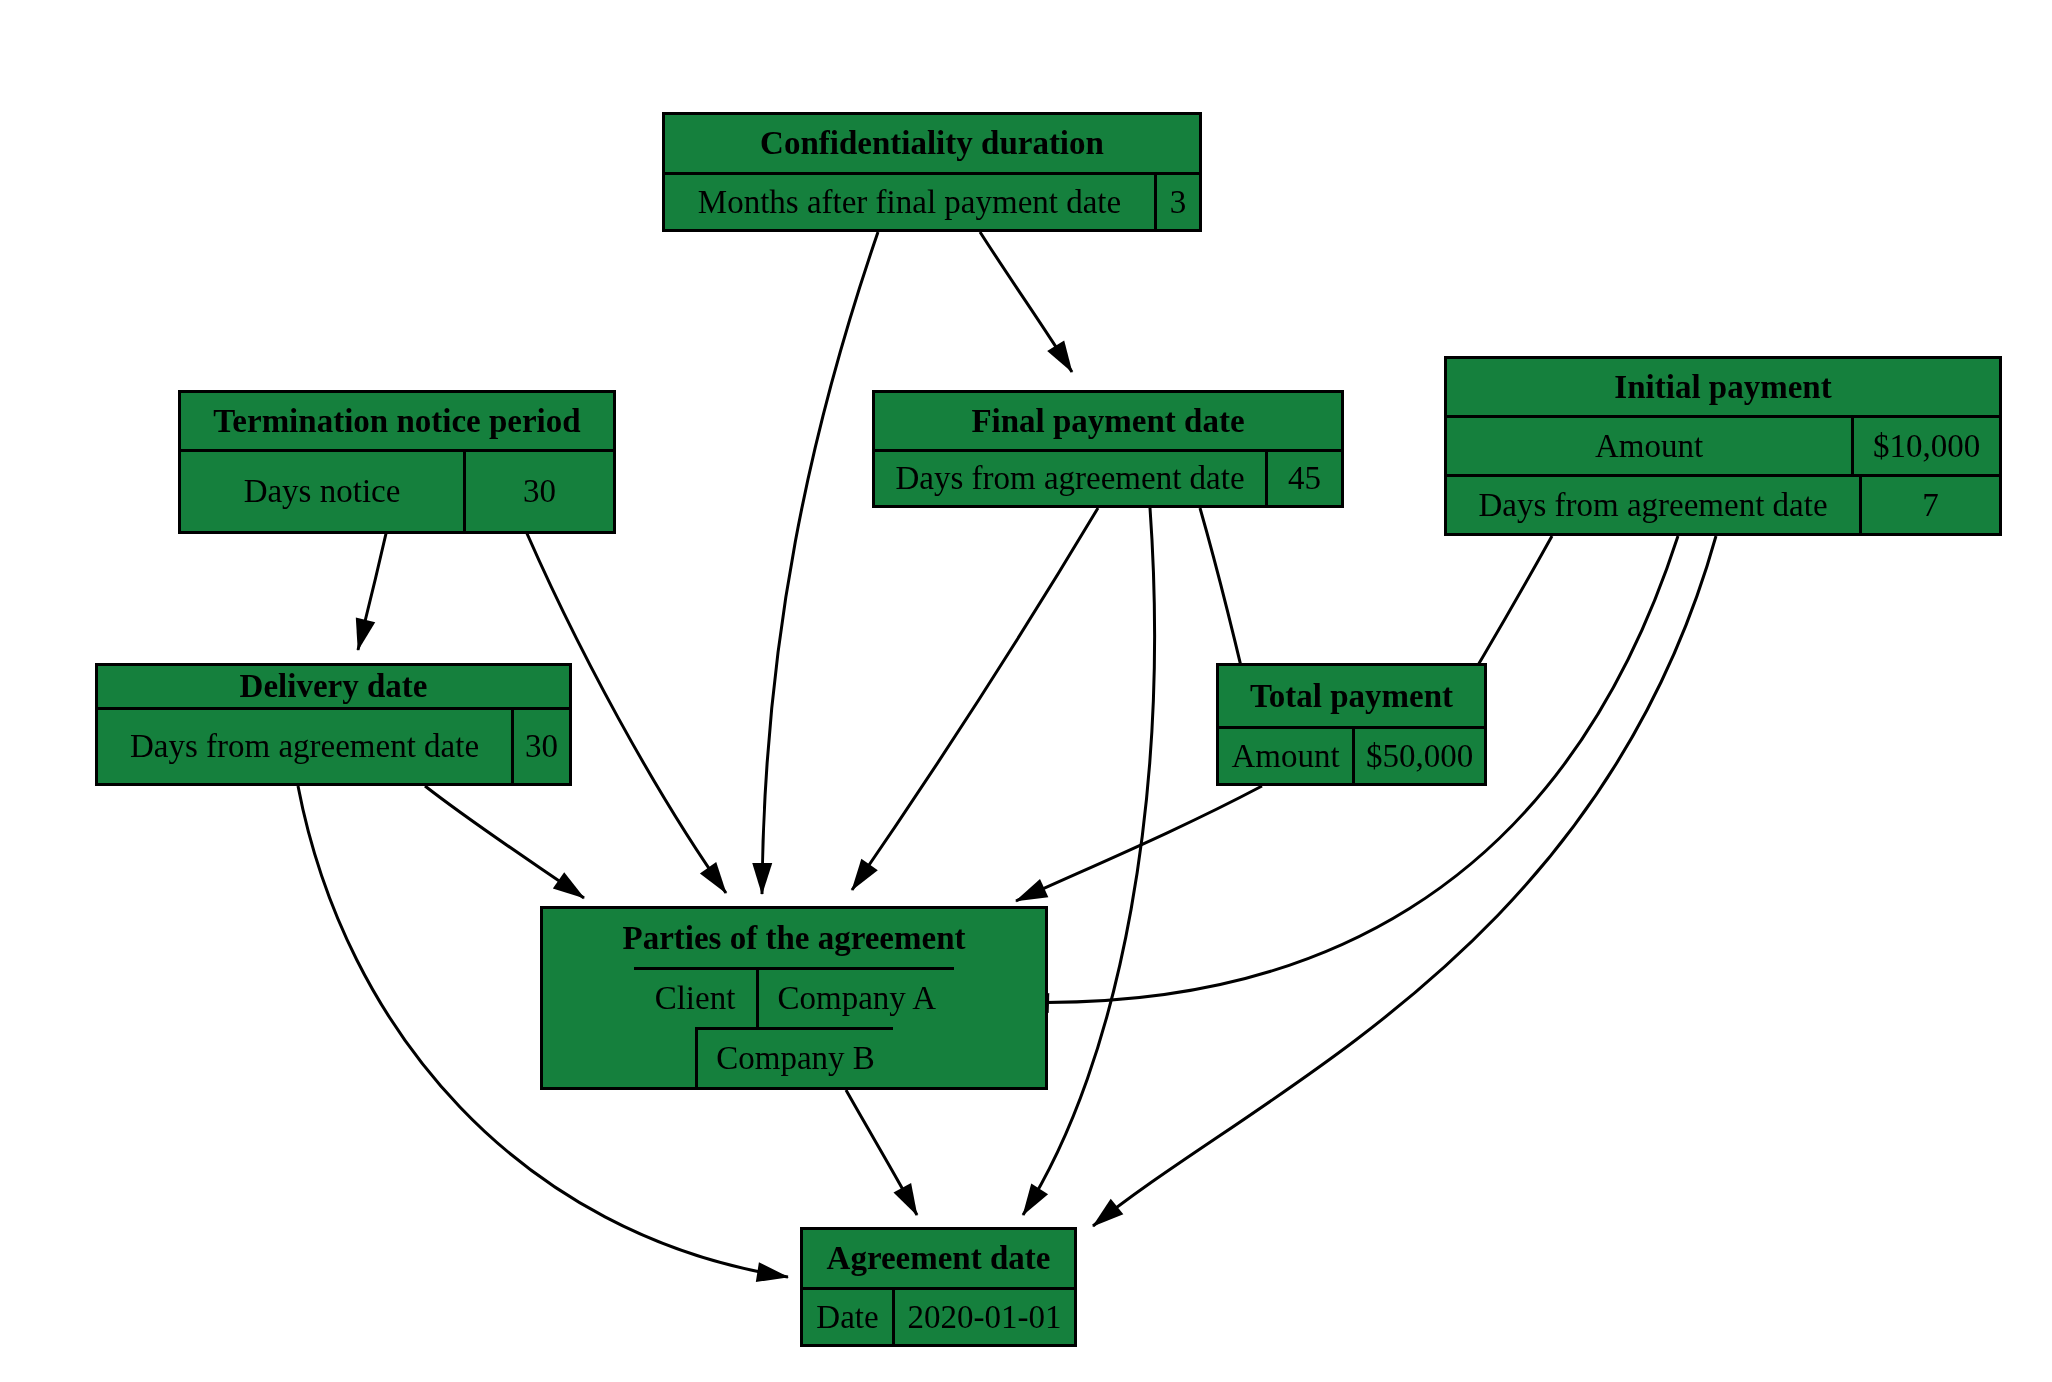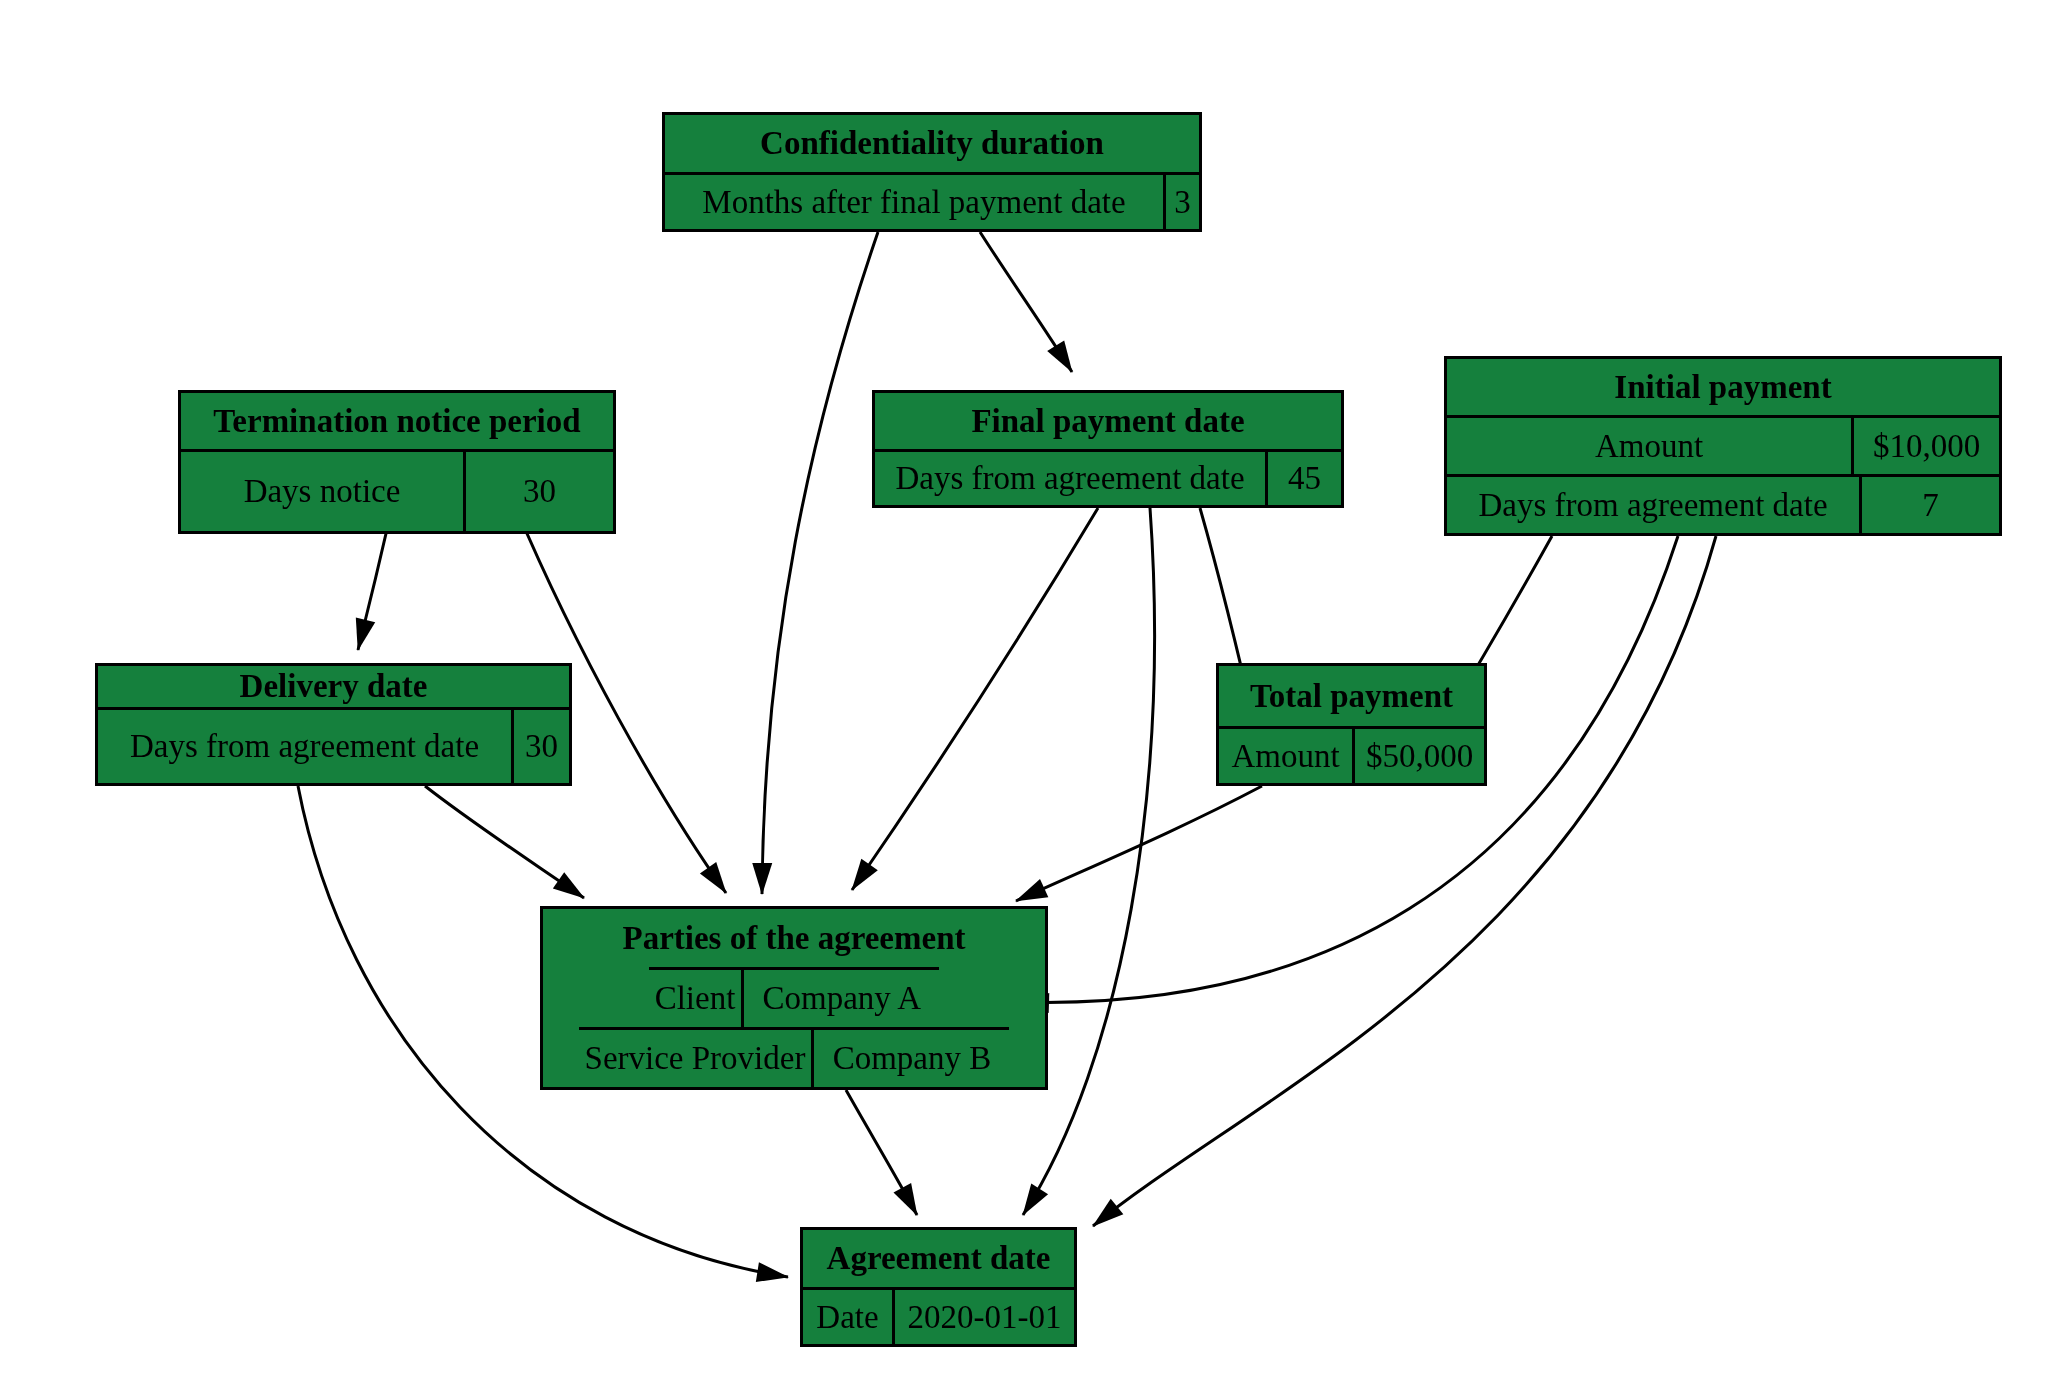--- a/index.html
+++ b/index.html
@@ -20,21 +20,21 @@
     display:flex;flex-direction:column;
   }
   .node-header{
     display:flex;align-items:center;justify-content:center;
     font-weight:bold;font-size:33px;color:#000000;
     flex:0 0 auto;
   }
   .node-row{display:flex;border-top:3px solid #000000;flex:1 1 auto;}
   .cell{
     display:flex;align-items:center;justify-content:center;
-    font-size:33px;color:#000000;padding:0 6px;box-sizing:border-box;
+    font-size:33px;color:#000000;padding:0 21px;box-sizing:border-box;
     white-space:nowrap;overflow:hidden;
   }
   .cell.label{flex:1 1 auto;}
   .cell.value{flex:0 0 auto;border-left:3px solid #000000;}
 </style>
 </head>
 <body>
 
 <div class="canvas">
   <svg class="edges" viewBox="0 0 2052 1382" xmlns="http://www.w3.org/2000/svg">
@@ -107,21 +107,20 @@
           <div class="cell value" style="width: 132px;">$50,000</div>
         </div>
       </div>
       <div class="node" style="left: 540px; top: 906px; width: 508px; height: 184px; align-items: center;">
         <div class="node-header" style="height: 58px;">Parties of the agreement</div>
         <div class="node-row">
           <div class="cell label">Client</div>
           <div class="cell value" style="width: 198px;">Company A</div>
         </div>
         <div class="node-row">
-          <div class="cell label">Service Provider</div>
           <div class="cell value" style="width: 198px;">Company B</div>
         </div>
       </div>
       <div class="node" style="left: 800px; top: 1227px; width: 277px; height: 120px;">
         <div class="node-header" style="height: 57px;">Agreement date</div>
         <div class="node-row">
           <div class="cell label">Date</div>
           <div class="cell value" style="width: 182px;">2020-01-01</div>
         </div>
       </div>

